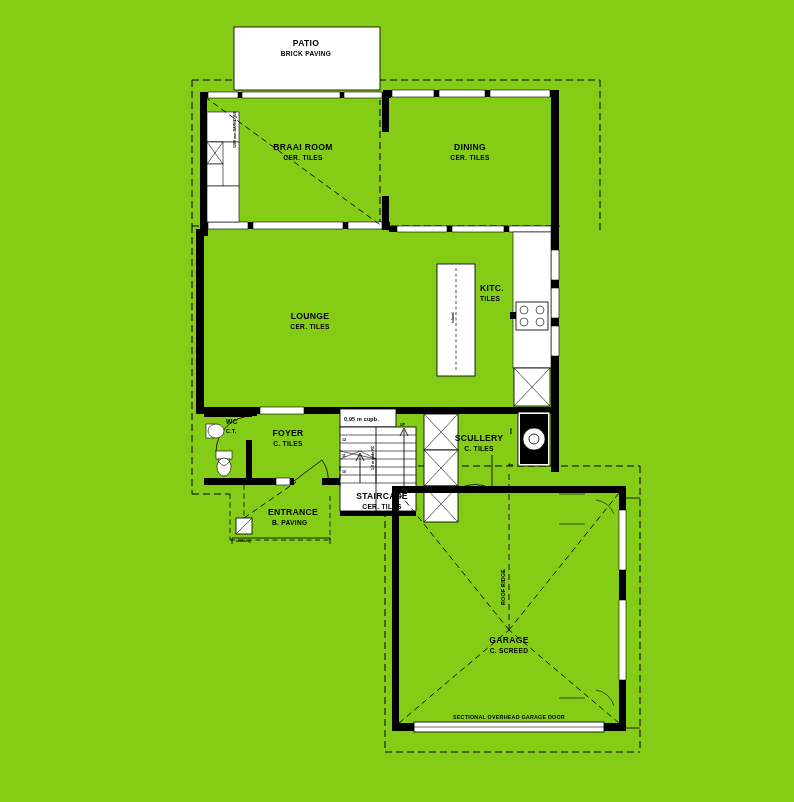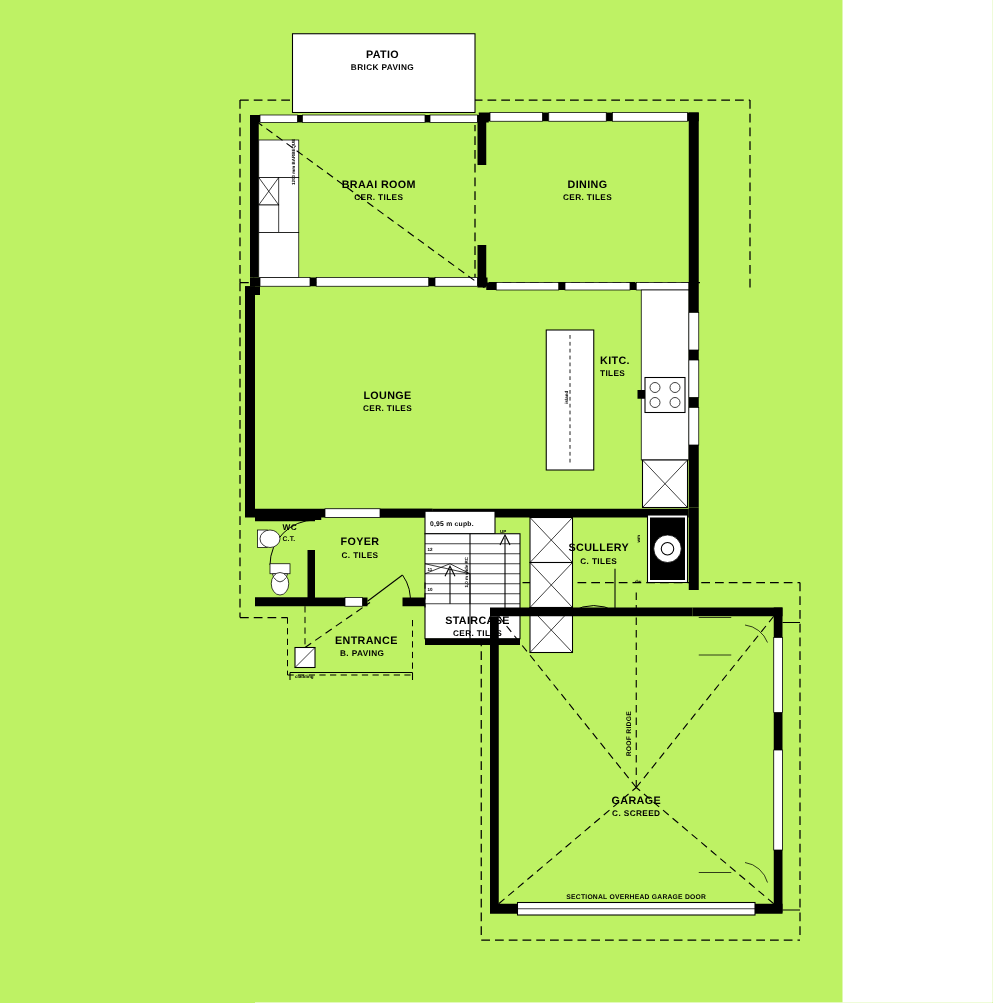--- a/index.html
+++ b/index.html
@@ -8,23 +8,23 @@
     background: #ffffff;
   }
   body {
     width: 794px;
     height: 802px;
     font-family: "Liberation Sans", sans-serif;
     overflow: hidden;
   }
   #plan-root {
     position: relative;
-    width: 674px;
+    width: 794px;
     height: 802px;
-    background: #bef264;
+    background: #84cc16;
   }
   svg#floorplan {
     display: block;
     width: 794px;
     height: 802px;
   }
   .wall-solid  { fill: #000000; stroke: none; }
   .thin        { fill: none; stroke: #000000; stroke-width: 0.85; }
   .thin-fill   { fill: #ffffff; stroke: #000000; stroke-width: 0.85; }
   .hair        { fill: none; stroke: #000000; stroke-width: 0.6; }

